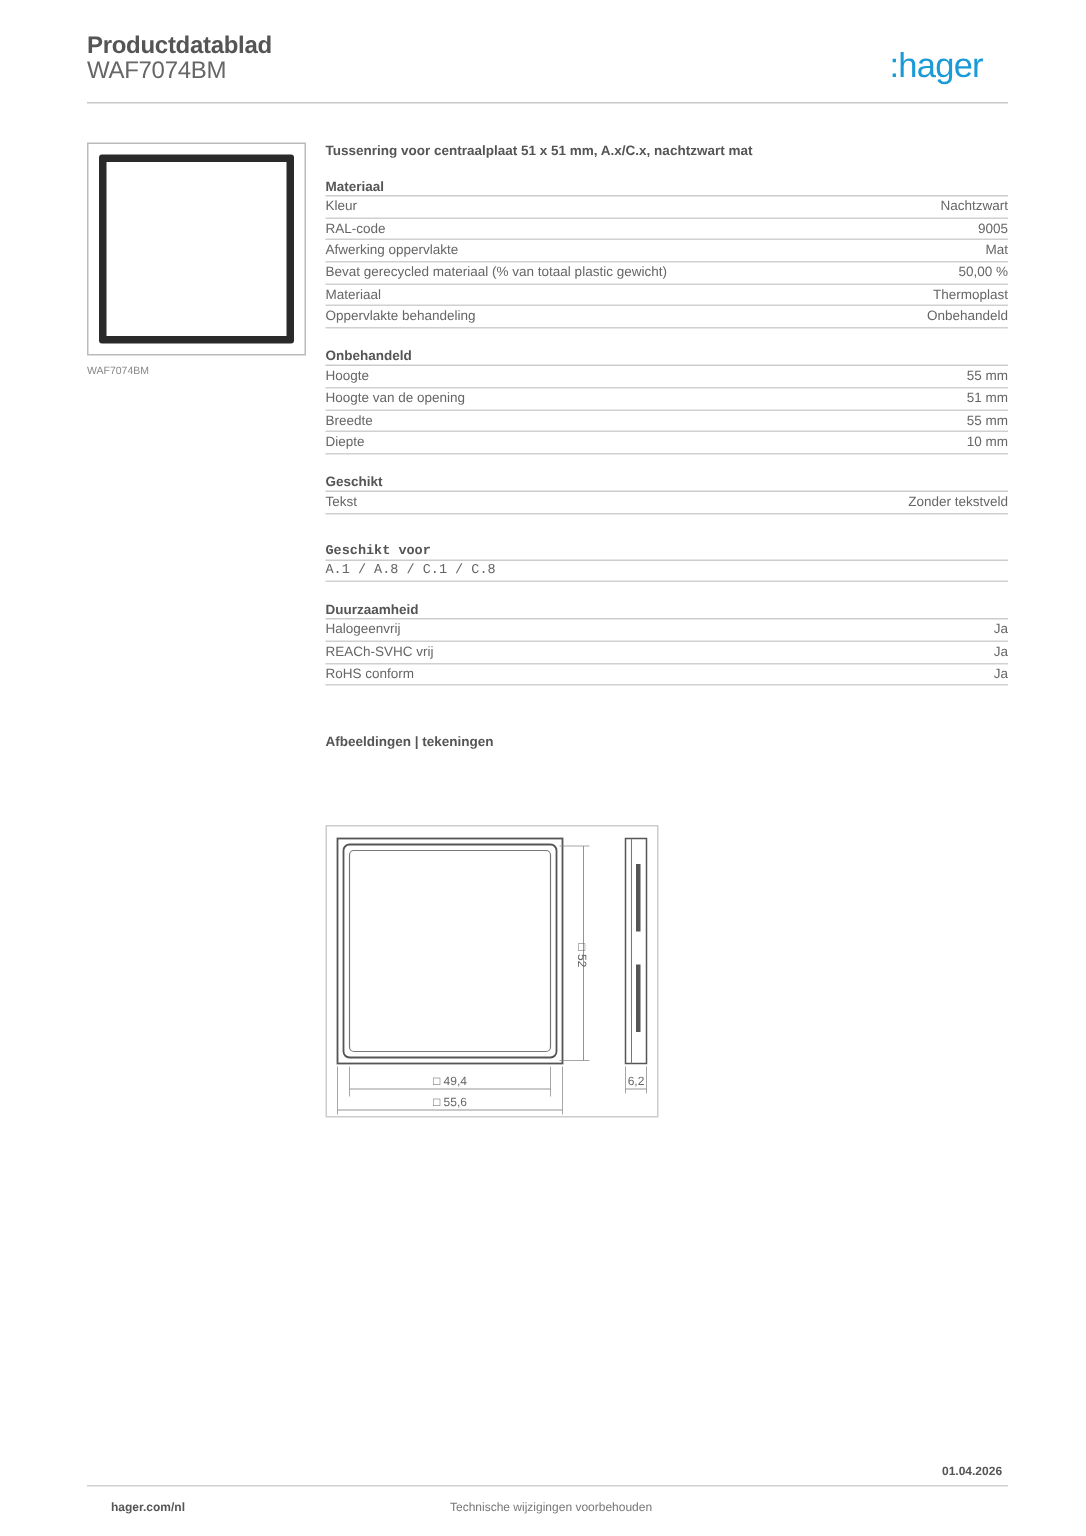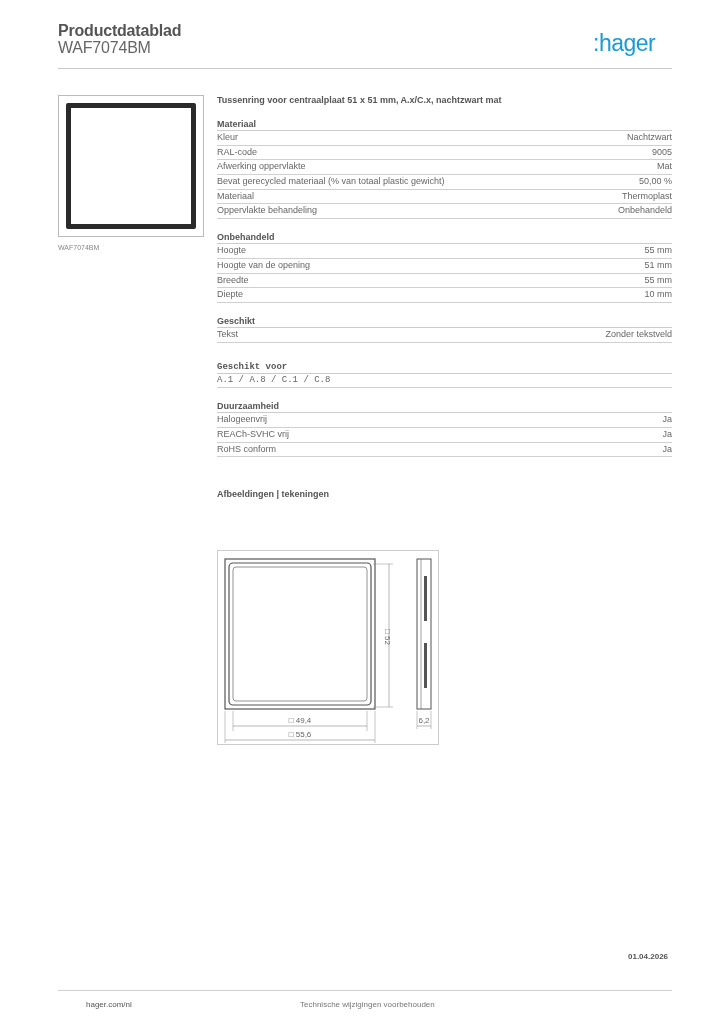--- a/index.html
+++ b/index.html
@@ -12,23 +12,23 @@
   .thumb-inner{position:absolute;left:7px;top:7px;right:7px;bottom:7px;border:5px solid #2a2a2a;border-radius:2px;}
   .thumb-cap{position:absolute;left:58px;top:244px;font-size:7px;color:#888;}
   .main{position:absolute;left:217px;top:95px;width:455px;}
   .prod-title{font-size:9px;font-weight:bold;color:#555;height:11px;}
   .section-h{font-size:9px;font-weight:bold;color:#555;}
   .tech-h{margin-top:25px;}
   .grp-h{font-size:9px;font-weight:bold;color:#555;margin-top:12px;height:12px;line-height:12px;border-bottom:1.5px solid #ccc;}
   .row{display:flex;justify-content:space-between;font-size:9px;color:#666;height:13.7px;line-height:13.7px;border-bottom:1px solid #d0d0d0;}
   .draw{position:absolute;left:217px;top:550px;width:222px;height:195px;border:1px solid #ccc;box-sizing:border-box;}
   .foot-rule{position:absolute;left:58px;top:990px;width:614px;height:1px;background:#d0d0d0;}
-  .foot-l{position:absolute;left:70px;top:1000px;font-size:8px;font-weight:normal;color:#555;padding-left:16px;}
+  .foot-l{position:absolute;left:58px;top:1000px;font-size:8px;font-weight:bold;color:#555;padding-left:16px;}
   .foot-c{position:absolute;left:300px;top:1000px;font-size:8px;color:#777;}
-  .foot-r{position:absolute;left:628px;top:952px;font-size:8px;font-weight:bold;color:#555;}
+  .foot-r{position:absolute;left:628px;top:976px;font-size:8px;font-weight:bold;color:#555;}
 </style>
 </head>
 <body>
 
 <div class="hdr-title">Productdatablad</div>
 <div class="hdr-sub">WAF7074BM</div>
 <div class="logo">:hager</div>
 <div class="hdr-rule"></div>
 
 <div class="thumb">

